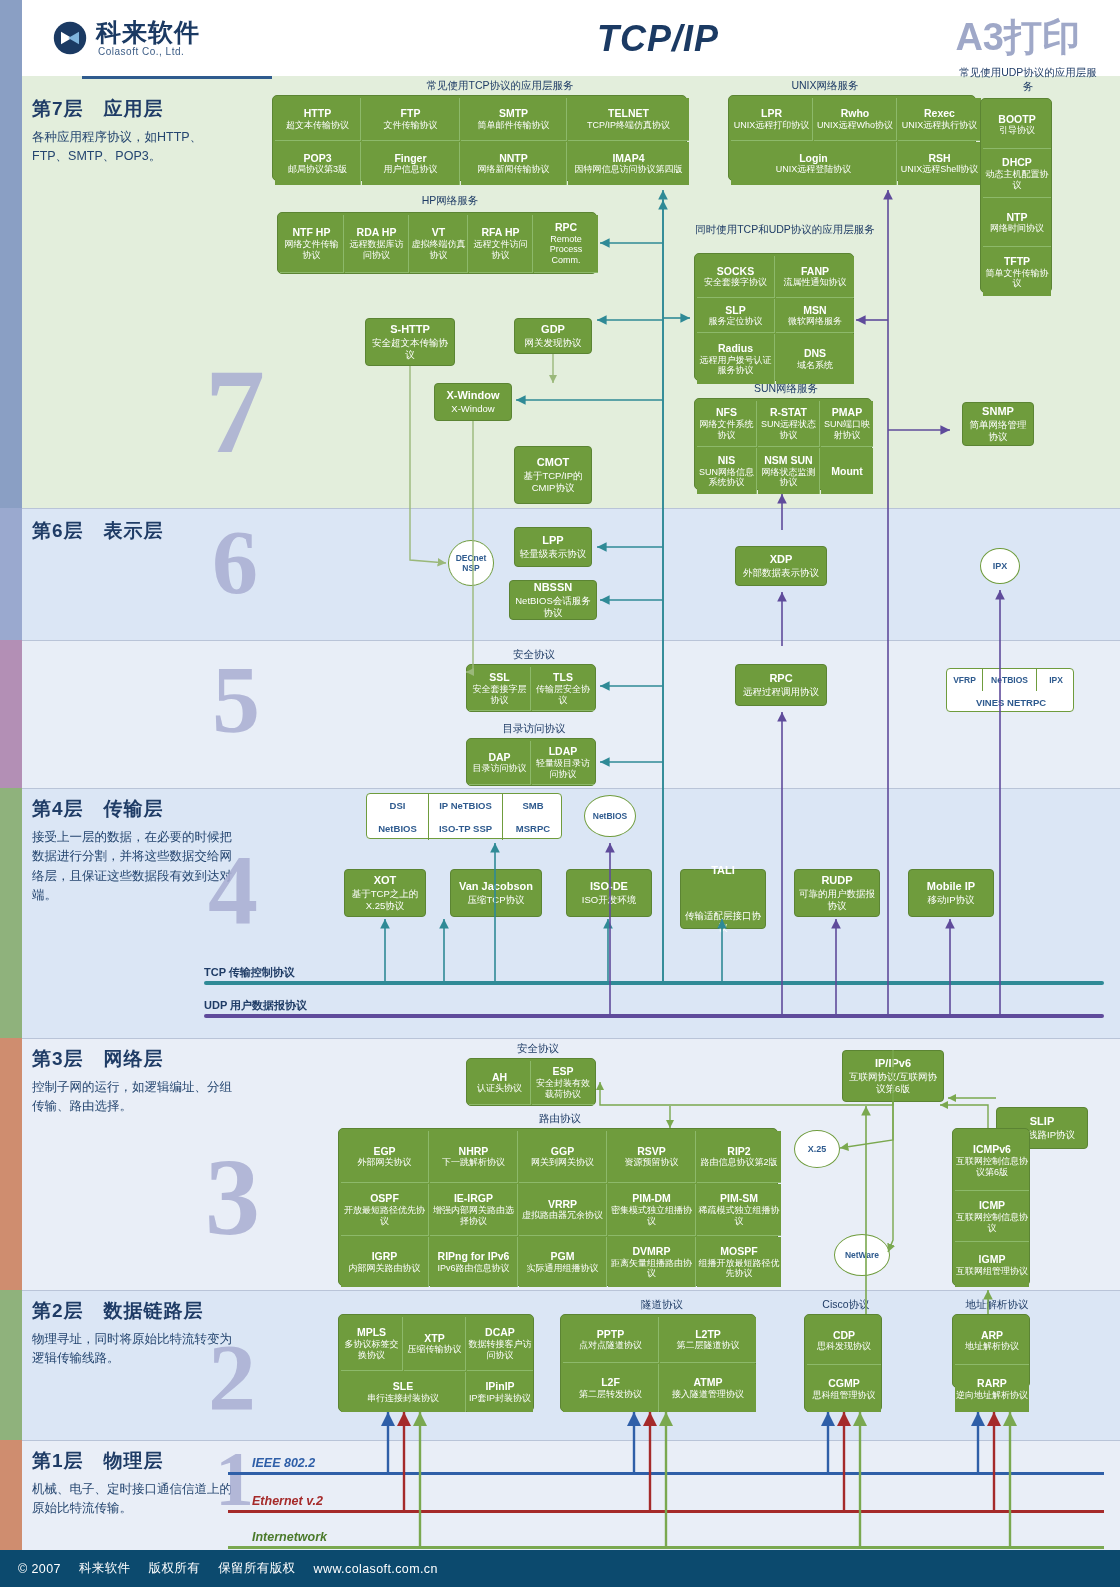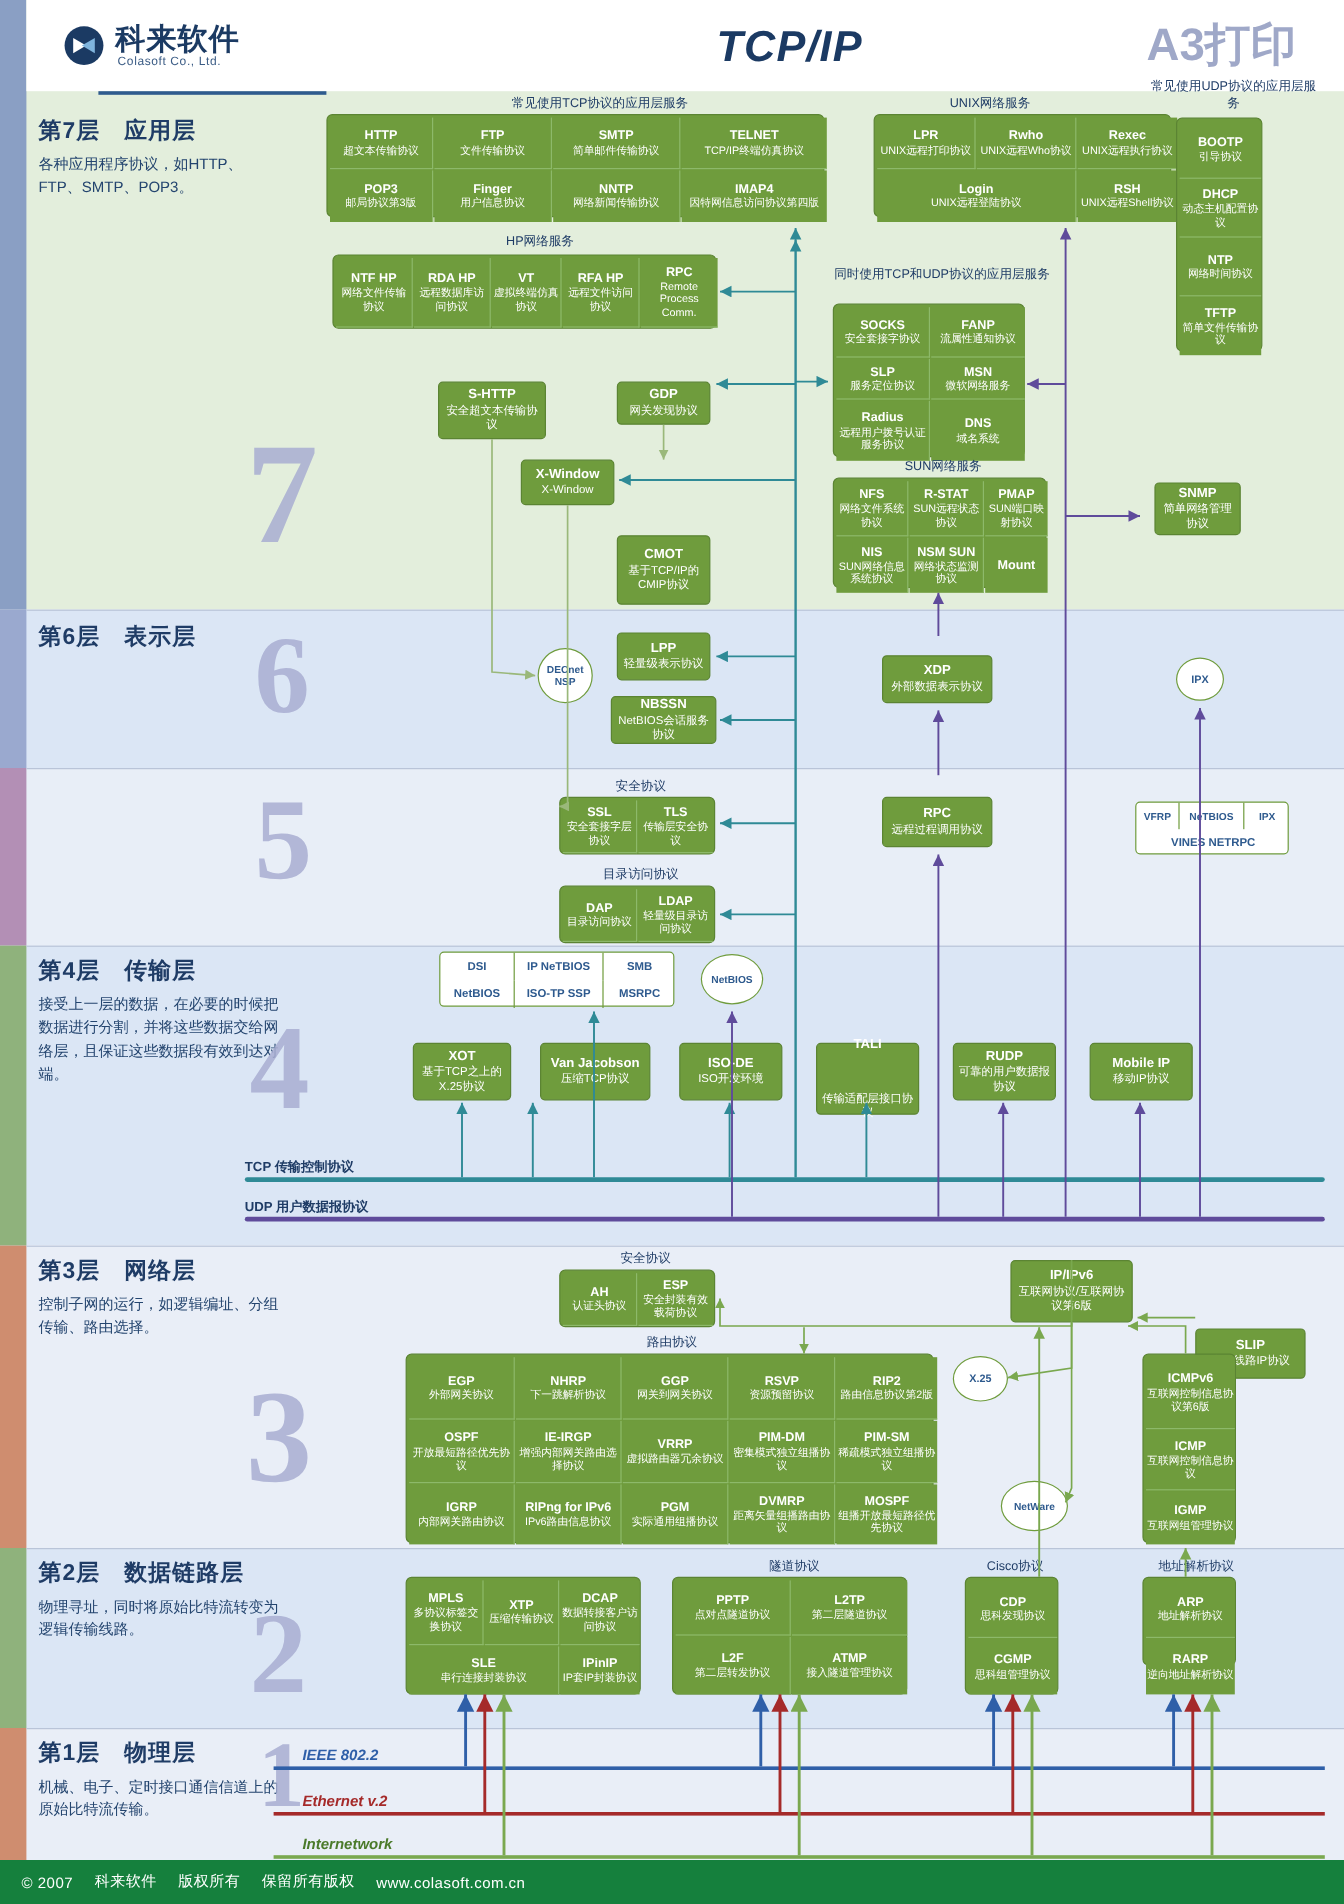--- a/index.html
+++ b/index.html
@@ -78,21 +78,21 @@
 
   
   .protobar { position:absolute; height:4px; border-radius:2px; }
   .protolabel { position:absolute; font-size:11px; color:#1f3c66; font-weight:bold; }
 
   
   .physline { position:absolute; height:3px; }
   .physlabel { position:absolute; font-size:12.5px; font-weight:bold; font-style:italic; }
 
   
-  .footer { position:absolute; left:0; top:1550px; width:1120px; height:37px; background:#15803d; color:#fff;
+  .footer { position:absolute; left:0; top:1550px; width:1120px; height:37px; background:#0c4a6e; color:#fff;
             display:flex; align-items:center; font-size:12.5px; letter-spacing:.4px; }
   .footer span { margin-left:18px; }
 
   svg.arrows { position:absolute; left:0; top:0; width:1120px; height:1587px; pointer-events:none; }
 </style>
 </head>
 <body>
 
 <div id="stage">
 

